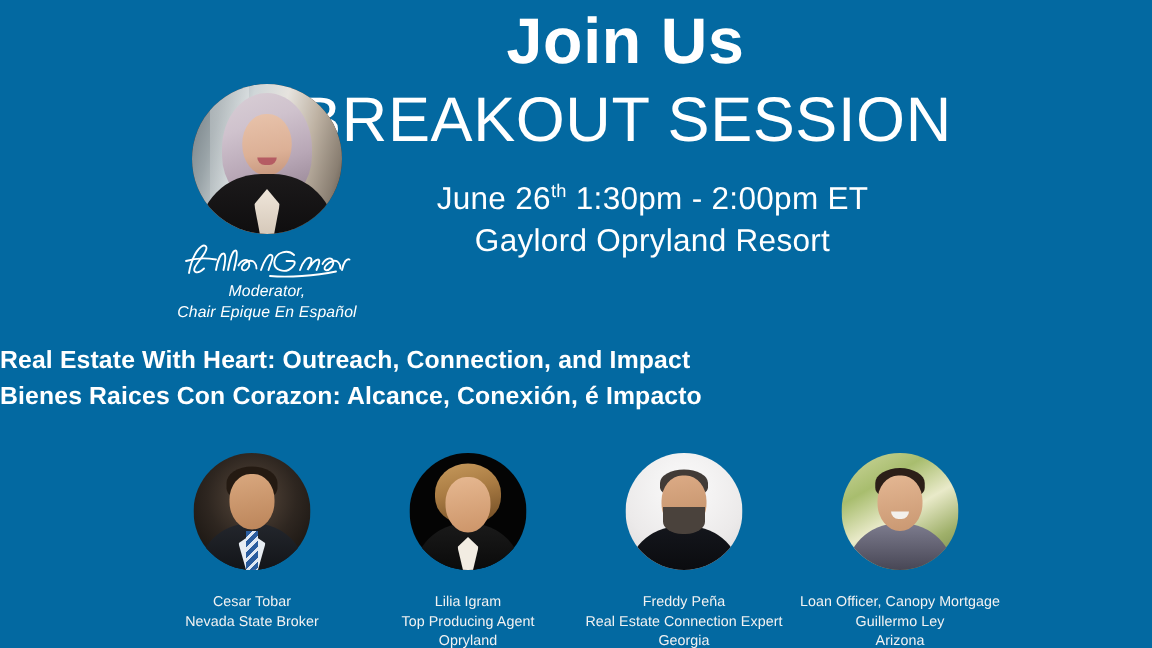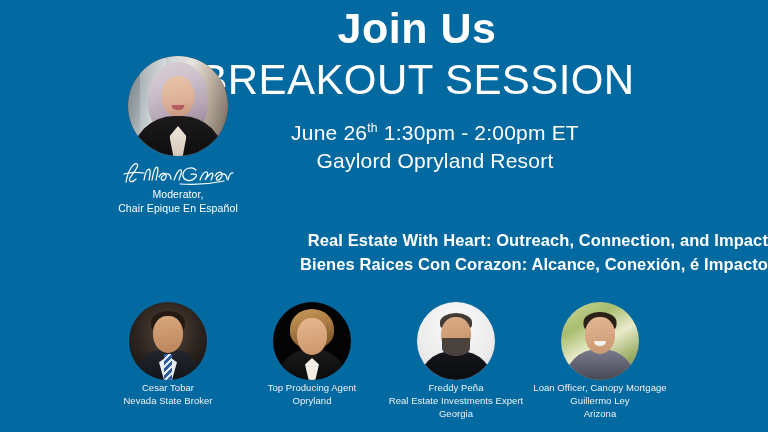--- a/index.html
+++ b/index.html
@@ -70,21 +70,21 @@
     vertical-align: super;
     line-height: 0;
   }
 
   
   .session-titles {
     position: absolute;
     left: 0;
     top: 229px;
     width: 768px;
-    text-align: right;
+    text-align: left;
     font-size: 16.5px;
     font-weight: 700;
     line-height: 1.45;
     letter-spacing: 0.1px;
   }
   .session-titles .line { display: block; }
 
   
   .moderator {
     position: absolute;
@@ -174,21 +174,21 @@
     justify-content: center;
   }
   .moderator-signature svg { display: block; }
   .moderator-role {
     margin-top: 0px;
     font-size: 10.5px;
     font-weight: 400;
     line-height: 1.3;
     letter-spacing: 0.1px;
   }
-  .moderator-role .line { display: block; }
+  .moderator-role .line { display: block; font-style: italic; }
 
   
   .speakers {
     position: absolute;
     left: 96px;
     top: 302px;
     width: 576px;
     display: flex;
     justify-content: space-between;
   }
@@ -262,21 +262,21 @@
   
   .s4 .bgfill { position:absolute; inset:0;
     background: linear-gradient(150deg,#cfd8a0 0%,#a8bd6e 28%,#e9eac9 52%,#9fb06a 76%,#6d7e45 100%); }
   .s4 .sp-hair { background:#2b1f18; width:33px; height:20px; top:10px; }
   .s4 .sp-head { background: linear-gradient(170deg,#e4b793,#c99771); top:15px; }
   .s4 .sp-smile { position:absolute; left:50%; top:39px; transform:translateX(-50%); width:12px; height:5px;
     border-radius:0 0 10px 10px; background:#f3f0ec; }
   .s4 .sp-body { background: linear-gradient(180deg,#7d7c8e,#3f3e4c); }
 
   .speaker-caption {
-    margin-top: 1px;
+    margin-top: 15px;
     font-size: 9.5px;
     font-weight: 400;
     line-height: 1.38;
     letter-spacing: 0.05px;
     color: #f2f2f2;
   }
   .speaker-caption .line { display: block; }
 </style>
 </head>
 <body>
@@ -349,36 +349,37 @@
 
     <div class="speaker">
       <div class="speaker-photo s2">
         <div class="bgfill"></div>
         <div class="sp-body"></div>
         <div class="sp-shirt"></div>
         <div class="sp-hair"></div>
         <div class="sp-head"></div>
       </div>
       <div class="speaker-caption">
+        <span class="line">Lilia Igram</span>
         <span class="line">Top Producing Agent</span>
         <span class="line">Opryland</span>
       </div>
     </div>
 
     <div class="speaker">
       <div class="speaker-photo s3">
         <div class="bgfill"></div>
         <div class="sp-body"></div>
         <div class="sp-hair"></div>
         <div class="sp-head"></div>
         <div class="sp-beard"></div>
       </div>
       <div class="speaker-caption">
         <span class="line">Freddy Peña</span>
-        <span class="line">Real Estate Investments Expert</span>
+        <span class="line">Real Estate Connection Expert</span>
         <span class="line">Georgia</span>
       </div>
     </div>
 
     <div class="speaker">
       <div class="speaker-photo s4">
         <div class="bgfill"></div>
         <div class="sp-body"></div>
         <div class="sp-hair"></div>
         <div class="sp-head"></div>

